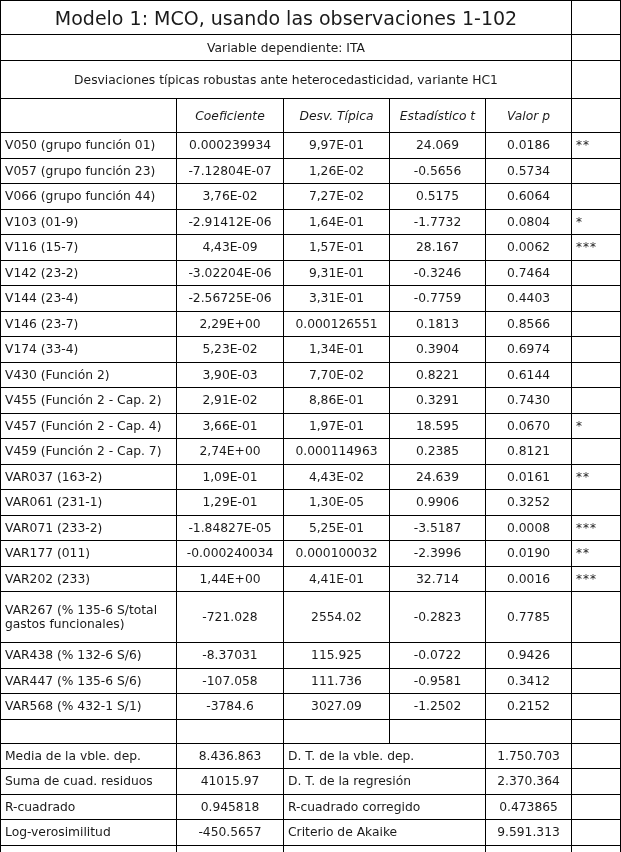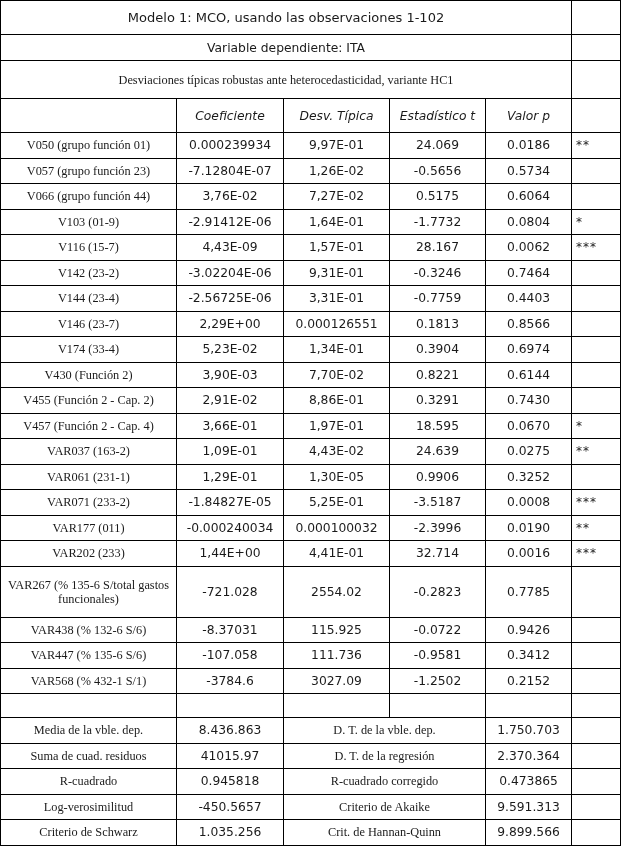--- a/index.html
+++ b/index.html
@@ -13,25 +13,25 @@
   }
   table.reg td {
     border: 1px solid #000;
     padding: 0 4px;
     height: 24.5px;
     line-height: 14px;
     white-space: nowrap;
     overflow: hidden;
   }
   td.c { text-align: center; }
-  td.l { text-align: center; padding-left: 6px; font-family: Liberation Serif, serif; }
+  td.l { text-align: left; padding-left: 6px; }
   td.hd { font-style: italic; text-align: center; }
-  tr.t1 td { height: 33px; font-size: 13px; }
+  tr.t1 td { height: 33px; font-size: 19px; }
   tr.t2 td { height: 25px; }
-  tr.t3 td { height: 37px; font-family: Liberation Serif, serif; }
+  tr.t3 td { height: 37px; }
   tr.hdr td { height: 33px; }
   tr.tall td { height: 50px; white-space: normal; }
   tr.blank td { height: 23px; }
   td.sig { padding-left: 8px; text-align: left; font-size: 12px; letter-spacing: 1px; }
 </style>
 </head>
 <body>
 
 <table class="reg">
   <colgroup>
@@ -153,25 +153,33 @@
       </tr>
       <tr>
         <td class="l">V457 (Función 2 - Cap. 4)</td>
         <td class="c">3,66E-01</td>
         <td class="c">1,97E-01</td>
         <td class="c">18.595</td>
         <td class="c">0.0670</td>
         <td class="sig">*</td>
       </tr>
       <tr>
+        <td class="l">V459 (Función 2 - Cap. 7)</td>
+        <td class="c">2,74E+00</td>
+        <td class="c">0.000114963</td>
+        <td class="c">0.2385</td>
+        <td class="c">0.8121</td>
+        <td class="sig"></td>
+      </tr>
+      <tr>
         <td class="l">VAR037 (163-2)</td>
         <td class="c">1,09E-01</td>
         <td class="c">4,43E-02</td>
         <td class="c">24.639</td>
-        <td class="c">0.0275</td>
+        <td class="c">0.0161</td>
         <td class="sig">**</td>
       </tr>
       <tr>
         <td class="l">VAR061 (231-1)</td>
         <td class="c">1,29E-01</td>
         <td class="c">1,30E-05</td>
         <td class="c">0.9906</td>
         <td class="c">0.3252</td>
         <td class="sig"></td>
       </tr>

